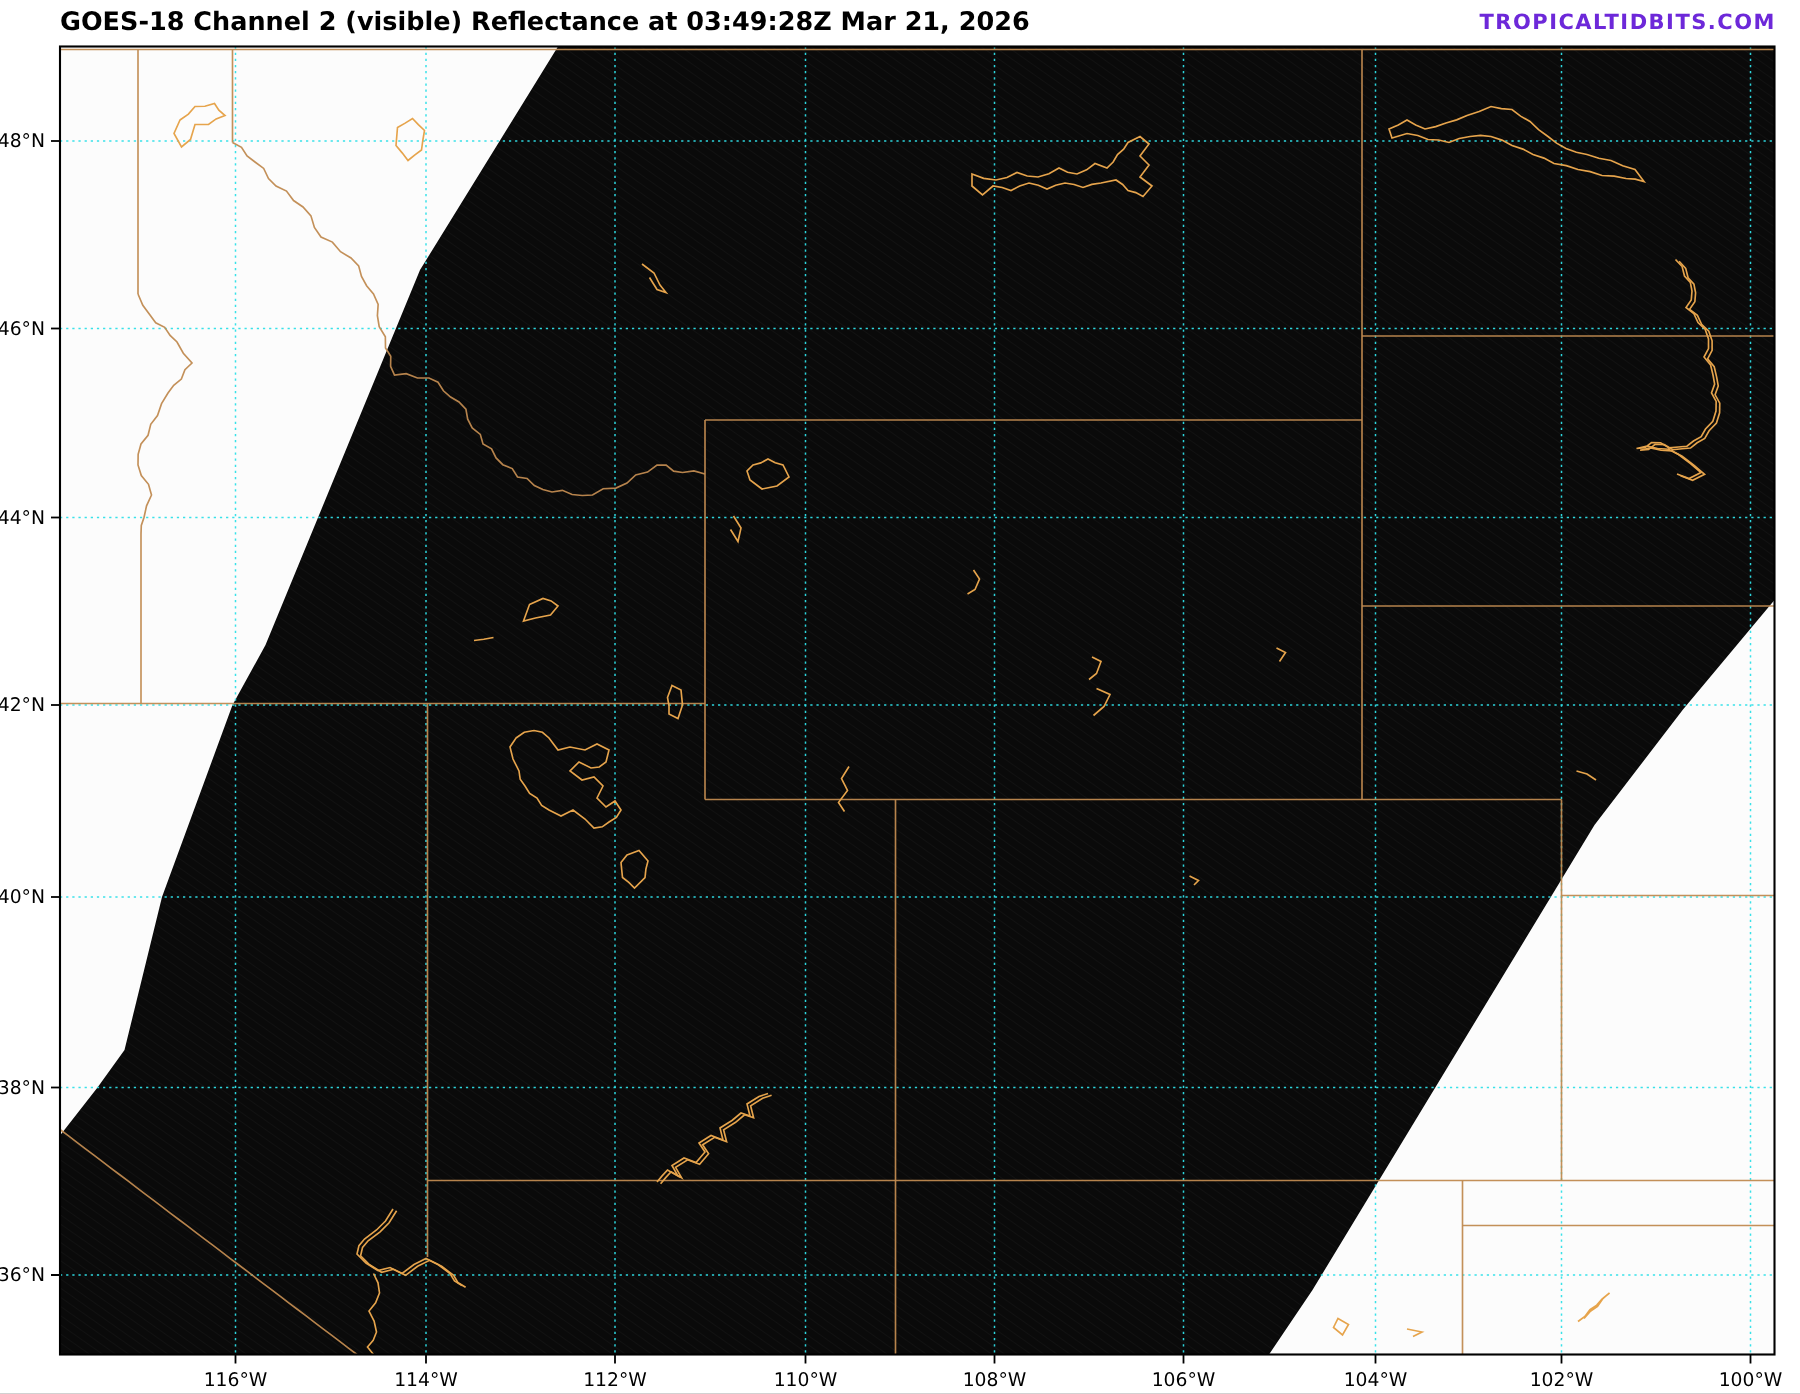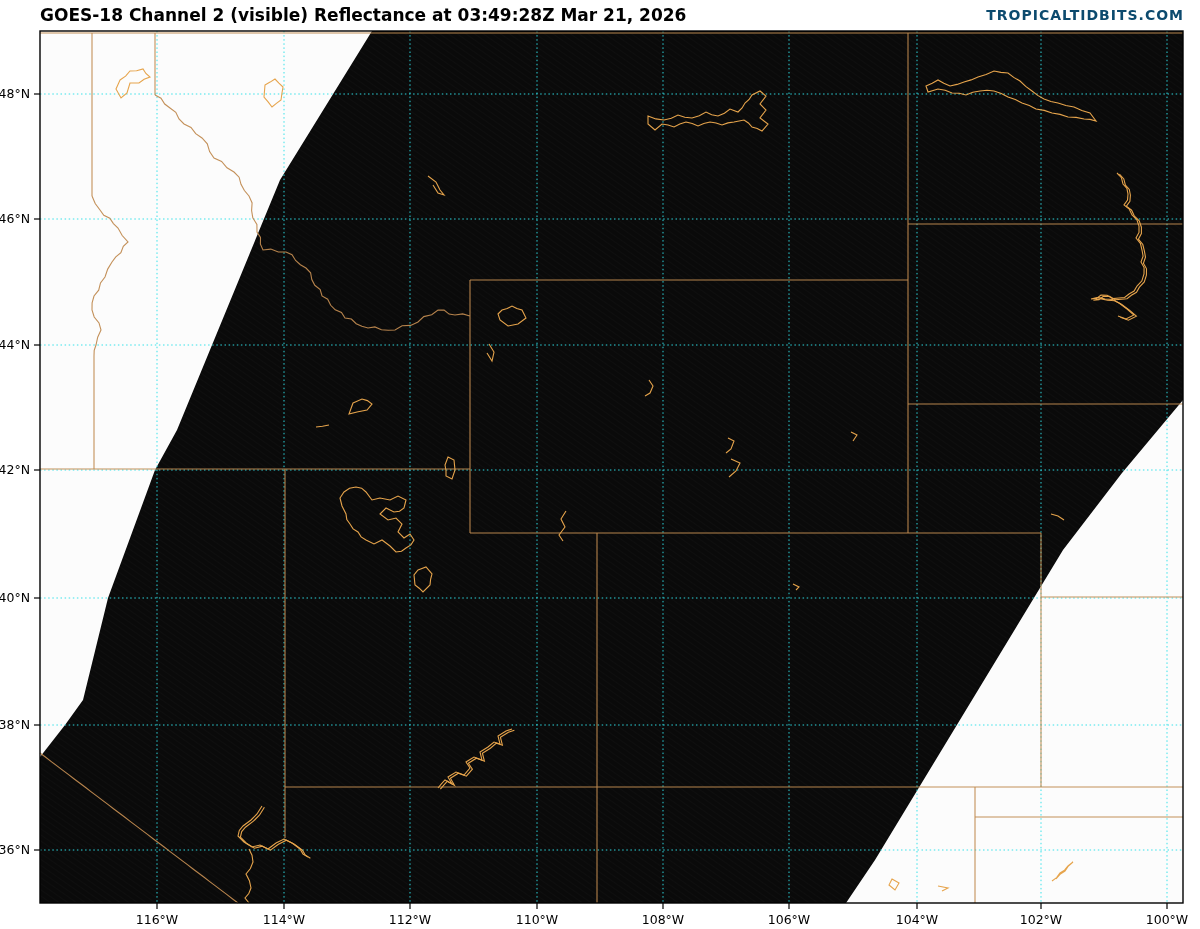--- a/index.html
+++ b/index.html
@@ -1,20 +1,20 @@
 <!DOCTYPE html>
 <html><head>
 <meta charset="utf-8">
 <style>
   html,body{margin:0;padding:0;background:#fff;}
   .screen{position:relative;width:1200px;height:929px;background:#ffffff;overflow:hidden;
           font-family:"DejaVu Sans","Liberation Sans",sans-serif;}
   .titlebar{position:absolute;left:0;top:0;width:1200px;height:30px;}
   .page-title{position:absolute;left:40px;top:5px;font-size:17px;font-weight:bold;color:#000;white-space:nowrap;}
-  .watermark{position:absolute;right:16px;top:7px;font-size:14px;font-weight:bold;color:#0c4a6e;letter-spacing:1px;white-space:nowrap;}
+  .watermark{position:absolute;right:16px;top:7px;font-size:14px;font-weight:bold;color:#6d28d9;letter-spacing:1px;white-space:nowrap;}
   svg{position:absolute;left:0;top:0;}
   text{font-family:"DejaVu Sans","Liberation Sans",sans-serif;}
 </style>
 </head>
 <body>
 
 <div class="screen">
   <div class="titlebar">
     <span class="page-title">GOES-18 Channel 2 (visible) Reflectance at 03:49:28Z Mar 21, 2026</span>
     <span class="watermark">TROPICALTIDBITS.COM</span>

